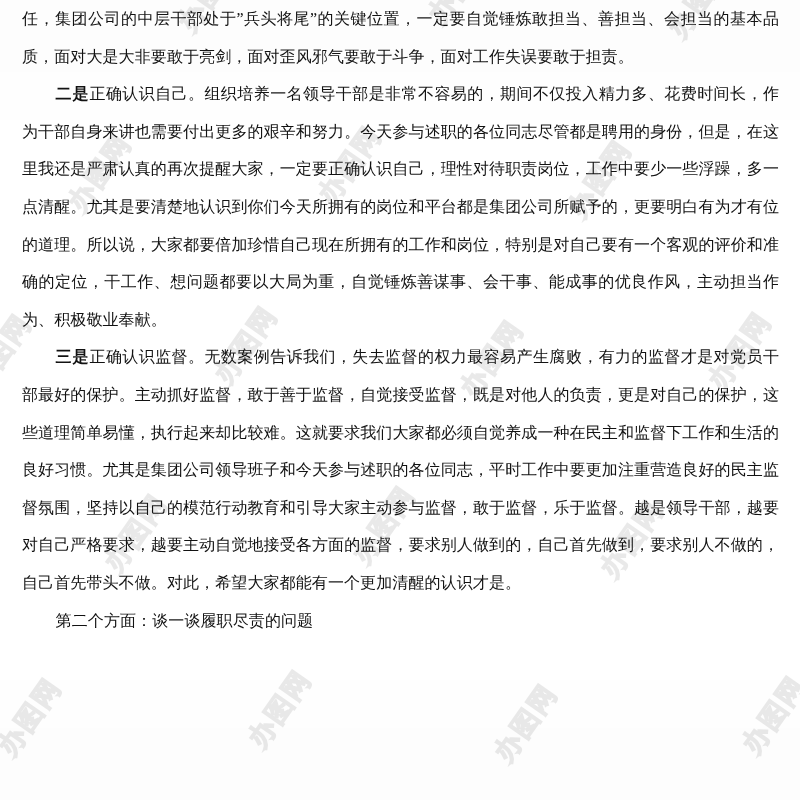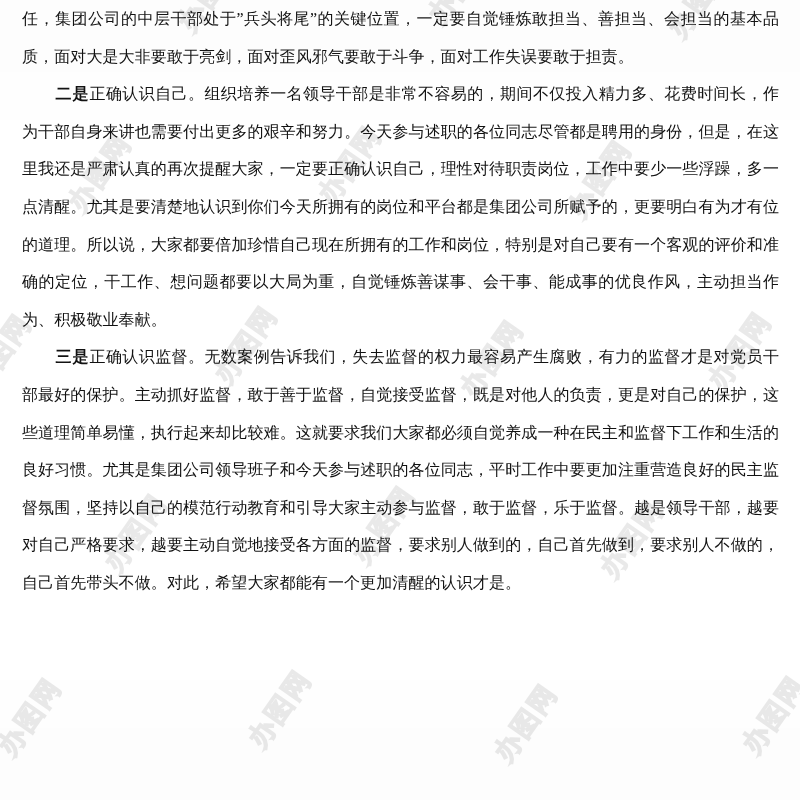--- a/index.html
+++ b/index.html
@@ -126,20 +126,21 @@
 
   <div id="text-layer">
     <div class="doc-body">
 
       <p class="para cont">任，集团公司的中层干部处于”兵头将尾”的关键位置，一定要自觉锤炼敢担当、善担当、会担当的基本品质，面对大是大非要敢于亮剑，面对歪风邪气要敢于斗争，面对工作失误要敢于担责。</p>
 
       <p class="para indent"><b class="lead">二是</b><span>正确认识自己。组织培养一名领导干部是非常不容易的，期间不仅投入精力多、花费时间长，作为干部自身来讲也需要付出更多的艰辛和努力。今天参与述职的各位同志尽管都是聘用的身份，但是，在这里我还是严肃认真的再次提醒大家，一定要正确认识自己，理性对待职责岗位，工作中要少一些浮躁，多一点清醒。尤其是要清楚地认识到你们今天所拥有的岗位和平台都是集团公司所赋予的，更要明白有为才有位的道理。所以说，大家都要倍加珍惜自己现在所拥有的工作和岗位，特别是对自己要有一个客观的评价和准确的定位，干工作、想问题都要以大局为重，自觉锤炼善谋事、会干事、能成事的优良作风，主动担当作为、积极敬业奉献。</span></p>
 
       <p class="para indent"><b class="lead">三是</b><span>正确认识监督。无数案例告诉我们，失去监督的权力最容易产生腐败，有力的监督才是对党员干部最好的保护。主动抓好监督，敢于善于监督，自觉接受监督，既是对他人的负责，更是对自己的保护，这些道理简单易懂，执行起来却比较难。这就要求我们大家都必须自觉养成一种在民主和监督下工作和生活的良好习惯。尤其是集团公司领导班子和今天参与述职的各位同志，平时工作中要更加注重营造良好的民主监督氛围，坚持以自己的模范行动教育和引导大家主动参与监督，敢于监督，乐于监督。越是领导干部，越要对自己严格要求，越要主动自觉地接受各方面的监督，要求别人做到的，自己首先做到，要求别人不做的，自己首先带头不做。对此，希望大家都能有一个更加清醒的认识才是。</span></p>
 
+      <p class="para indent">第二个方面：谈一谈履职尽责的问题</p>
 
       <div class="spacer-blank"></div>
 
     </div>
   </div>
 
   <div id="grain"></div>
 </div>
 
 </body></html>

